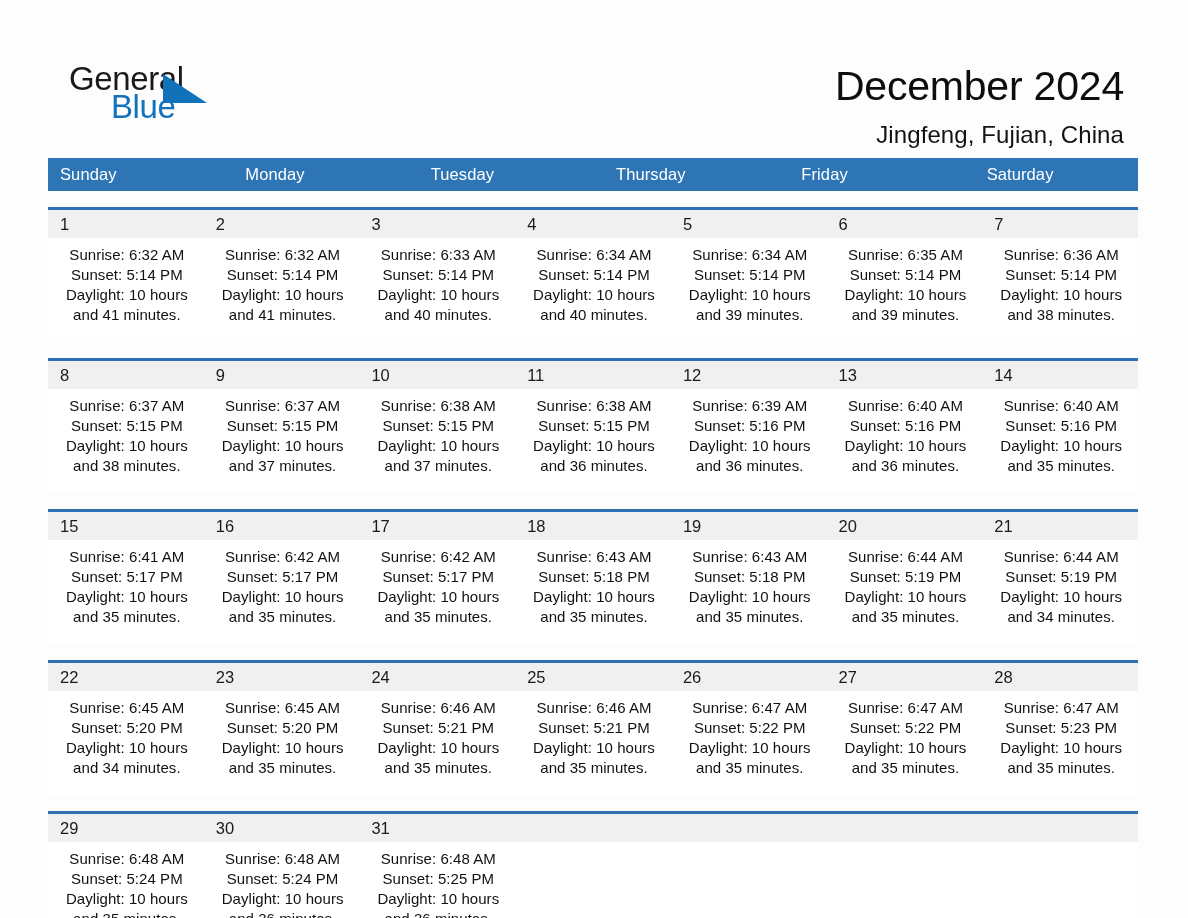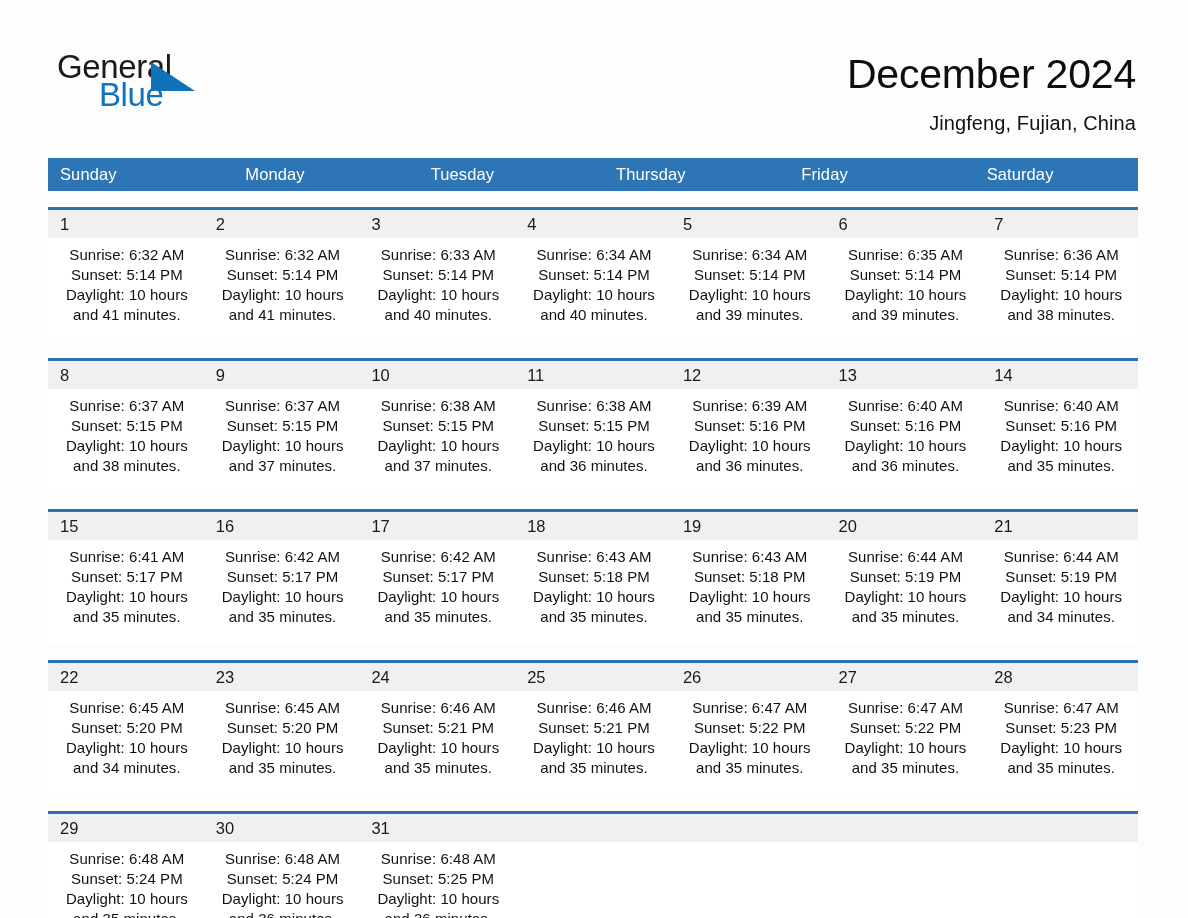--- a/index.html
+++ b/index.html
@@ -10,21 +10,21 @@
     background: #fdfdfd;
     font-family: "Liberation Sans", sans-serif;
     color: #000;
     overflow: hidden;
   }
 
   .page {
     position: relative;
     width: 1188px;
     height: 918px;
-    padding: 0;
+    padding: 12px;
   }
 
   
   .top {
     display: flex;
     justify-content: space-between;
     align-items: flex-start;
     padding: 48px 52px 0 57px;
     height: 110px;
   }
@@ -64,21 +64,21 @@
   .titles { text-align: right; padding-top: 2px; }
   .month-title {
     font-size: 41px;
     font-weight: 400;
     color: #0d0d0d;
     line-height: 48px;
     letter-spacing: -0.2px;
     margin-left: 34px;
   }
   .location {
-    font-size: 20px;
+    font-size: 24px;
     font-weight: 400;
     color: #121212;
     line-height: 30px;
     margin-top: 10px;
     letter-spacing: 0.1px;
   }
 
   
   .calendar {
     position: absolute;

